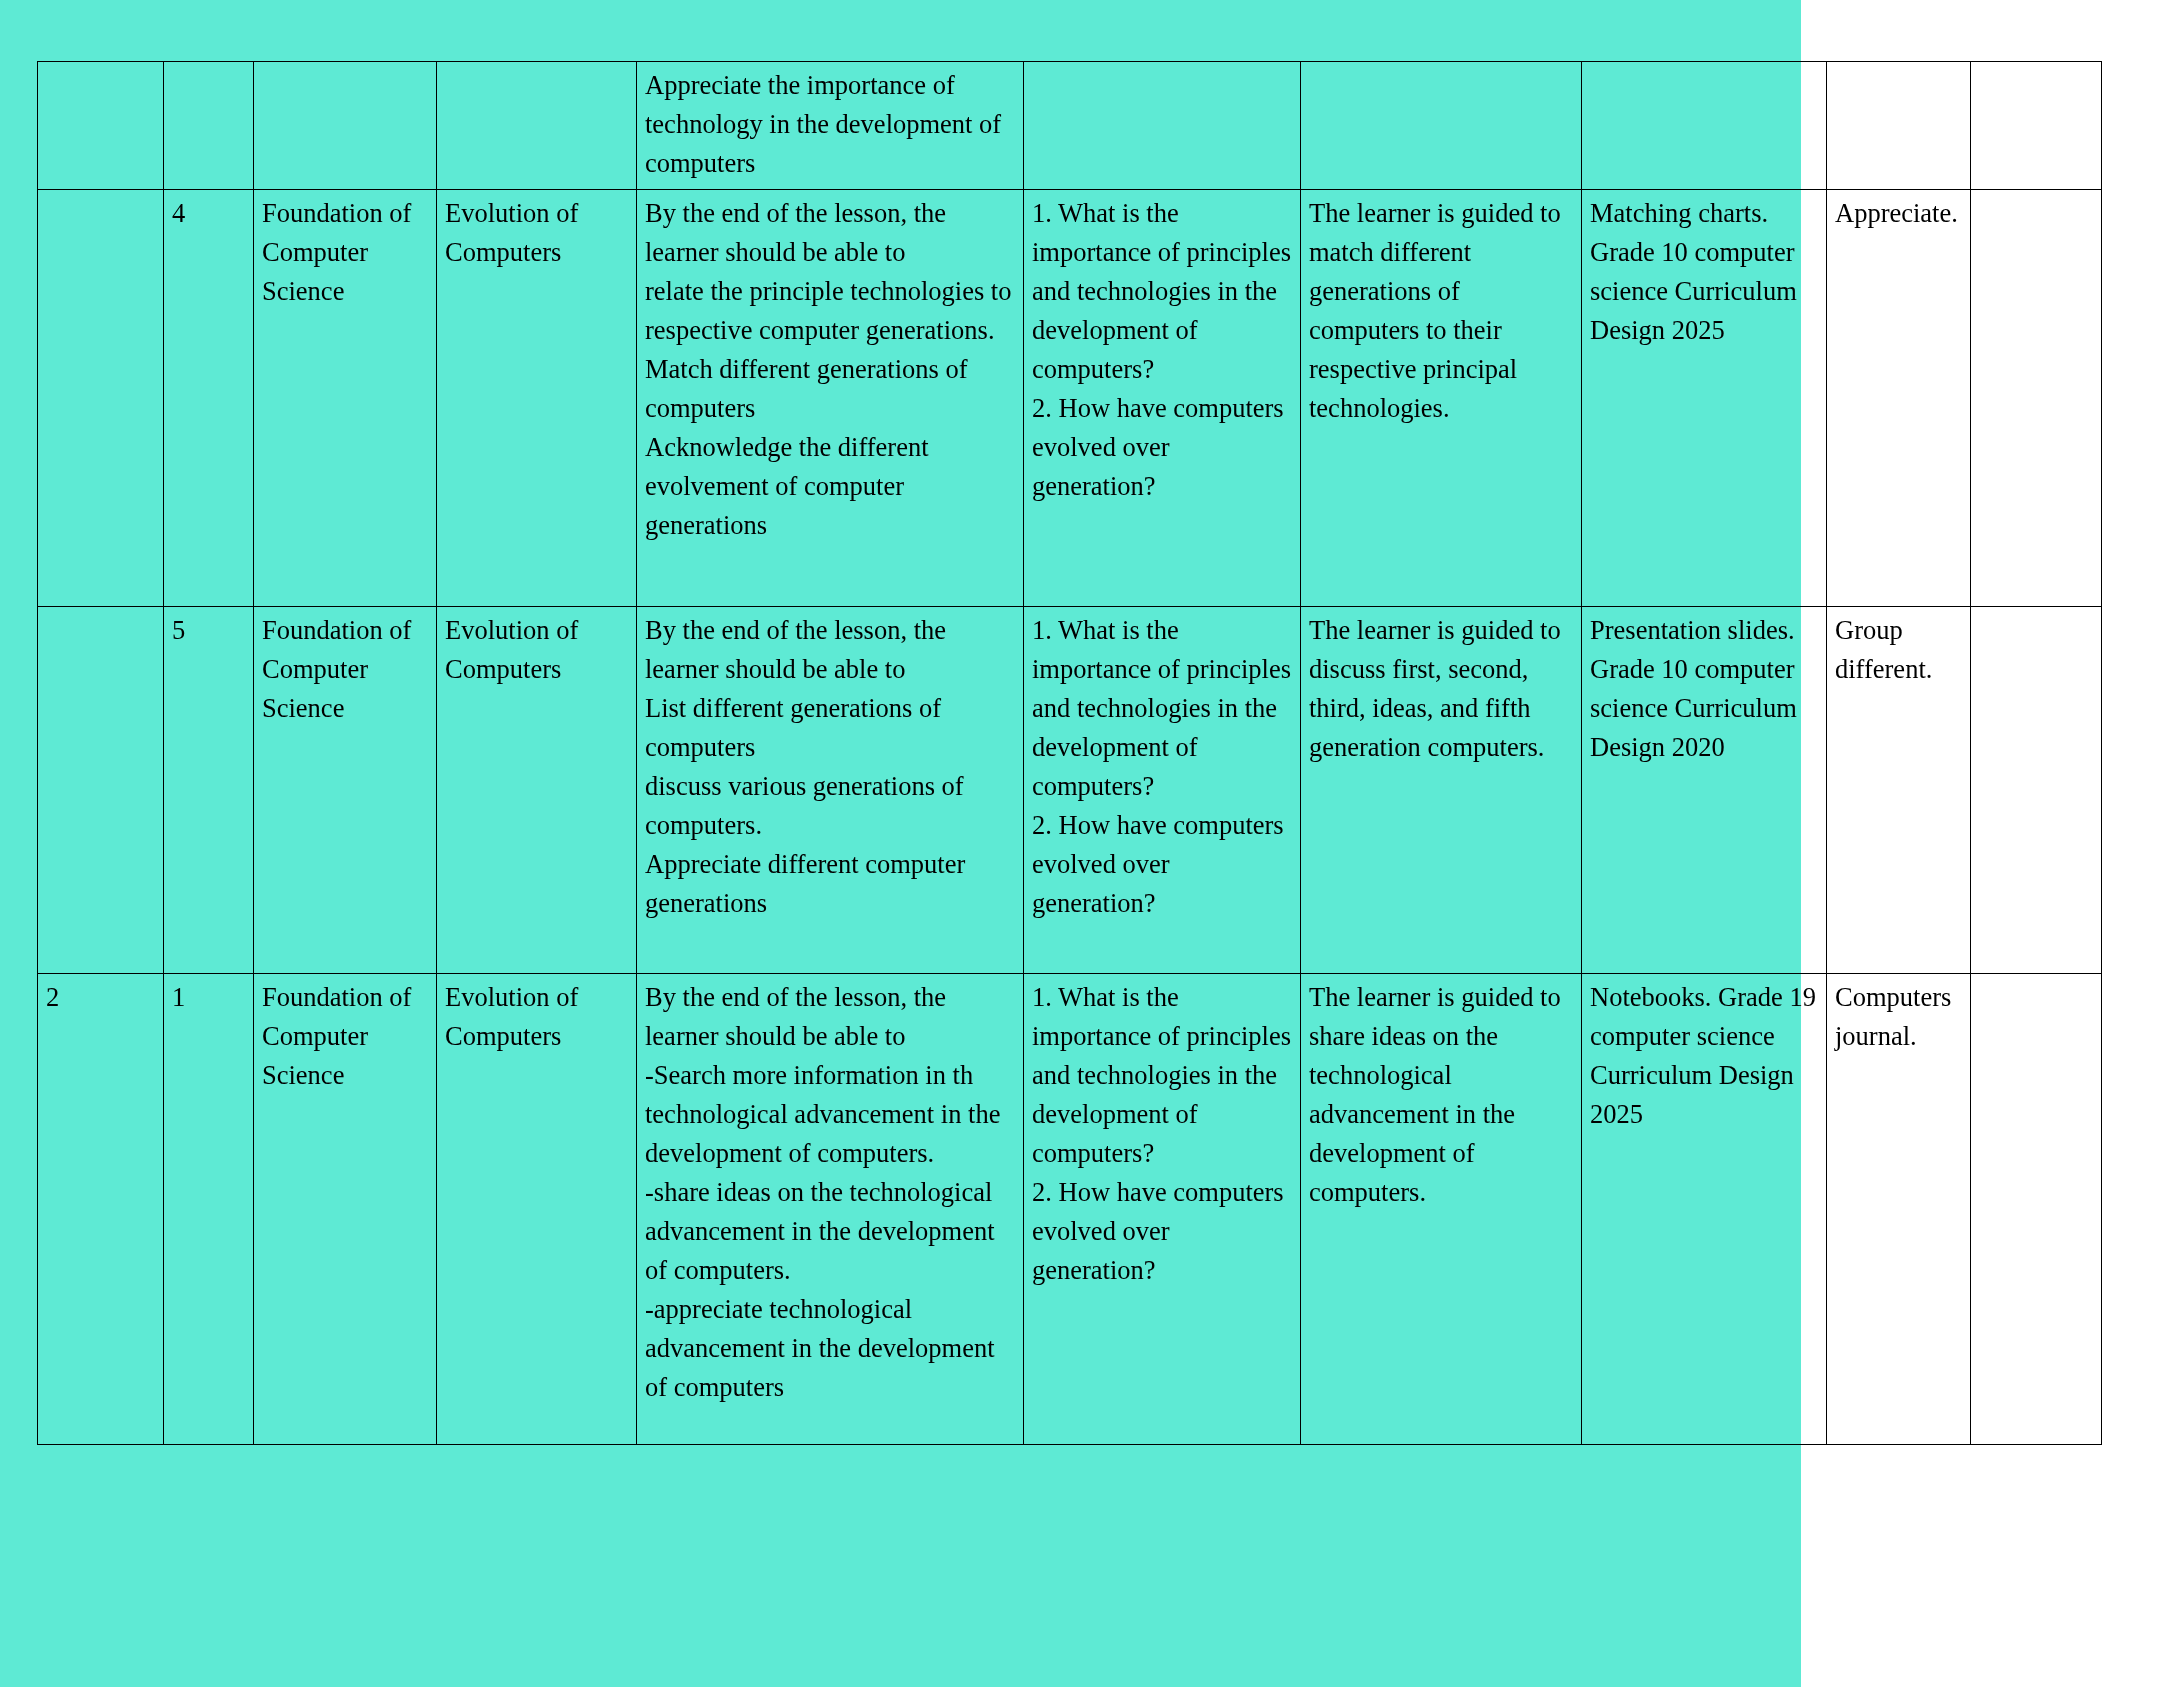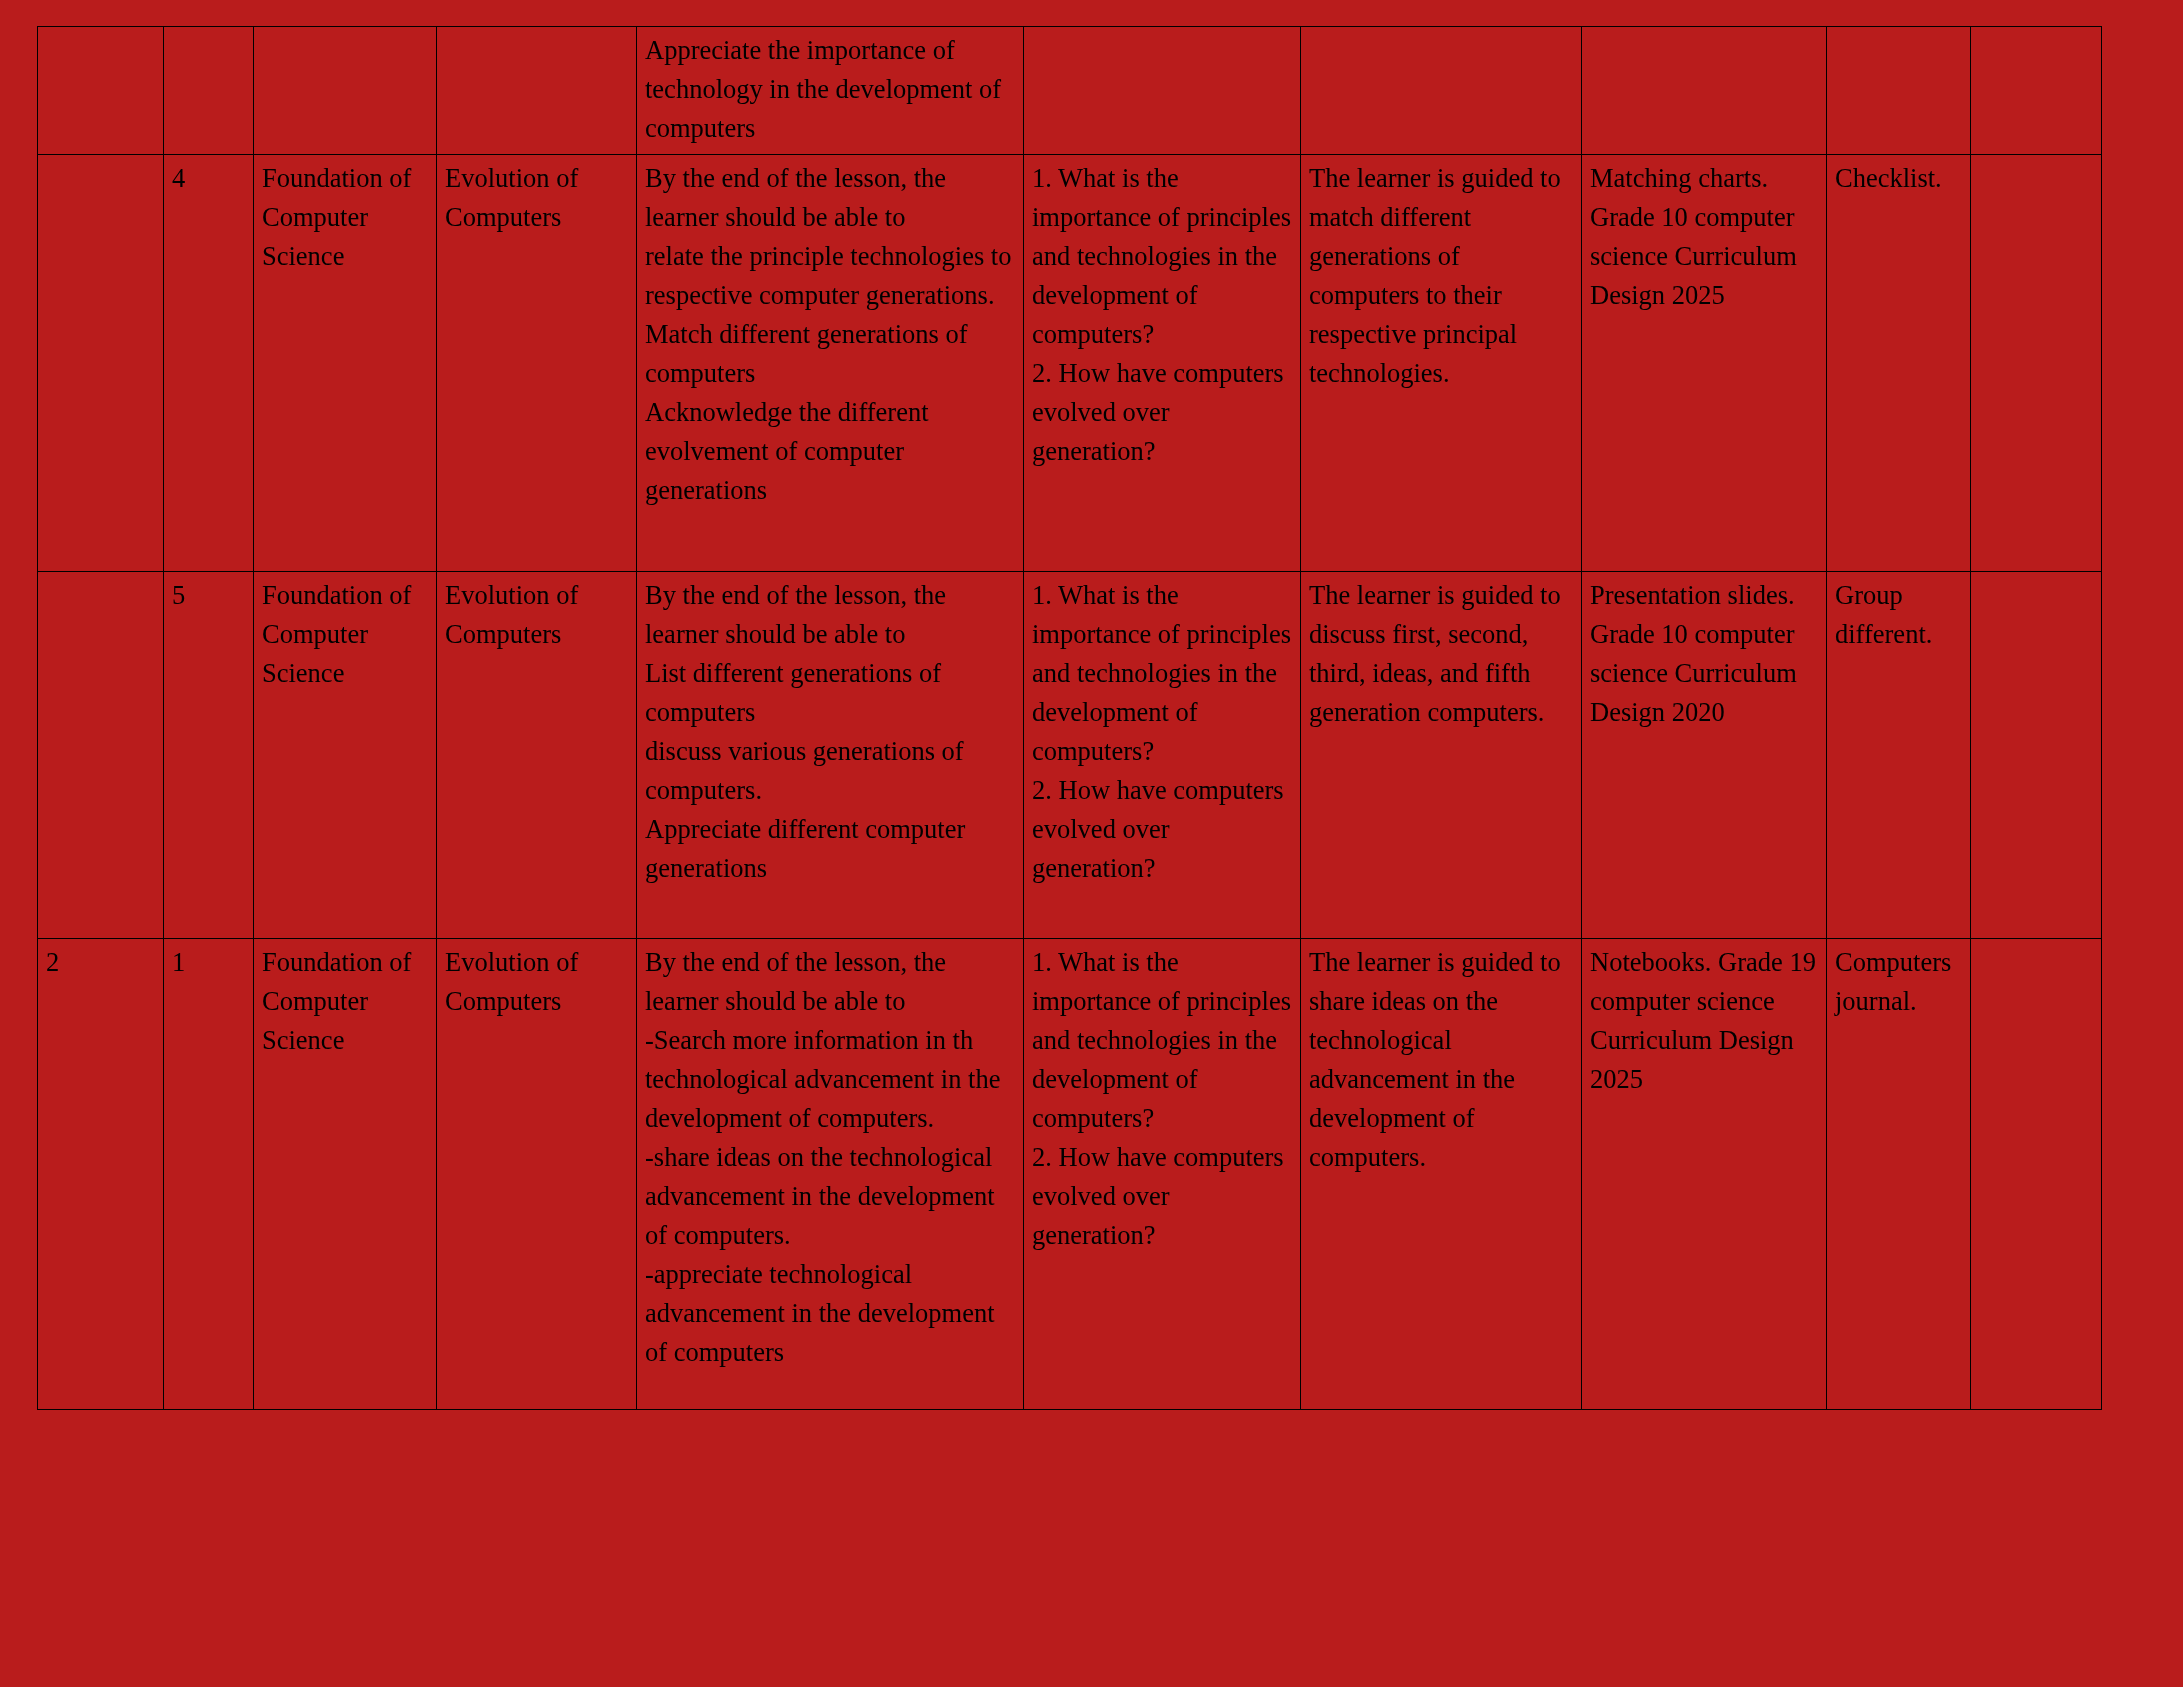--- a/index.html
+++ b/index.html
@@ -10,25 +10,25 @@
   body {
     width: 2183px;
     height: 1687px;
     font-family: "Liberation Serif", "DejaVu Serif", serif;
     color: #000000;
     overflow: hidden;
   }
 
   .page {
     position: relative;
-    width: 2183px;
+    width: 1801px;
     height: 1687px;
-    background: #b91c1c;
+    background: #5eead4;
     box-sizing: border-box;
-    padding-top: 26px;
+    padding-top: 61px;
     padding-left: 37px;
   }
 
   table.scheme {
     border-collapse: collapse;
     table-layout: fixed;
     width: 2058px;
     border: 0;
   }
 
@@ -145,21 +145,21 @@
             <span class="cell-text">1. What is the importance of principles and technologies in the development of computers?
 2. How have computers evolved over generation?</span>
           </td>
         <td>
             <span class="cell-text">The learner is guided to match different generations of computers to their respective principal technologies.</span>
           </td>
         <td>
             <span class="cell-text">Matching charts. Grade 10 computer science Curriculum Design 2025</span>
           </td>
         <td>
-            <span class="cell-text">Checklist.</span>
+            <span class="cell-text">Appreciate.</span>
           </td>
         <td>
             <span class="cell-text"></span>
           </td>
       </tr>
 
       <tr class="row-tall-3">
         <td>
             <span class="cell-text"></span>
           </td>

